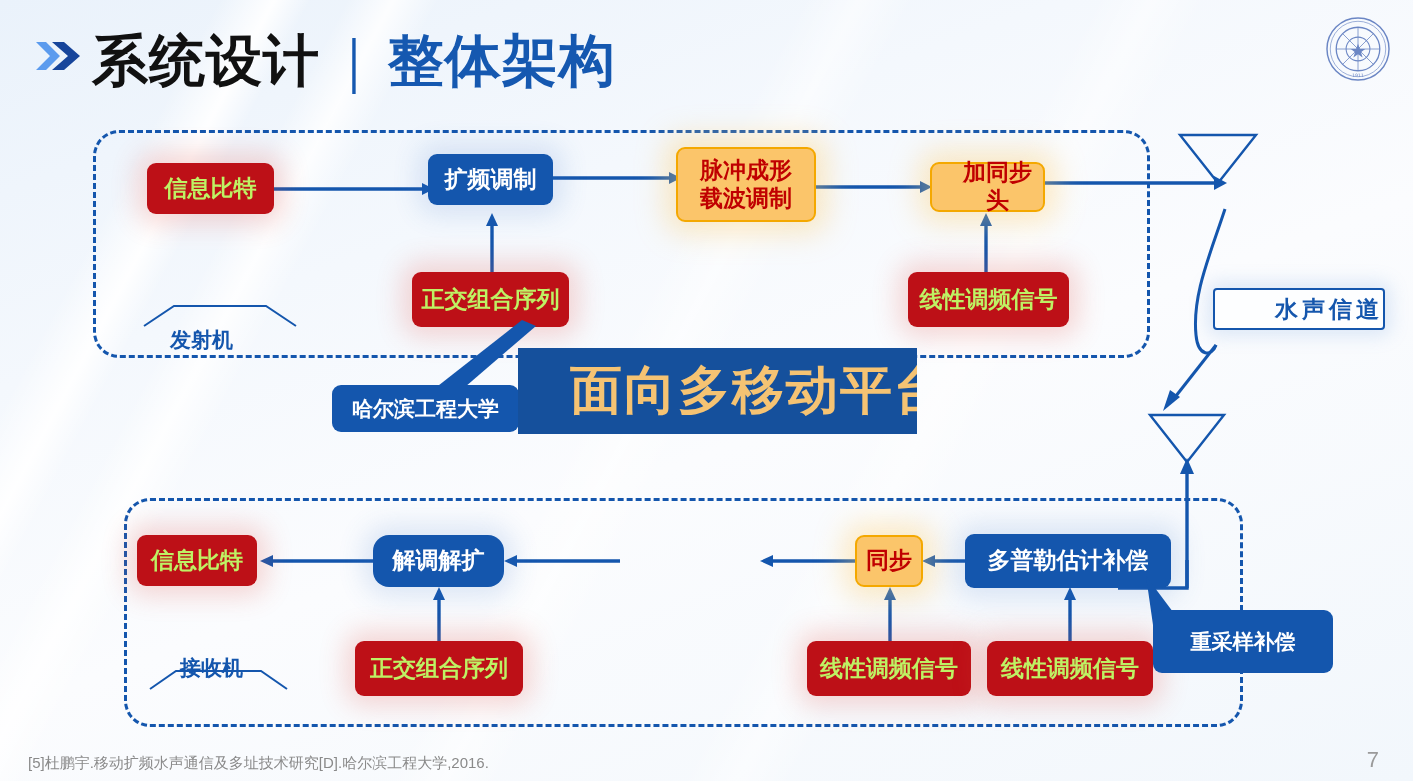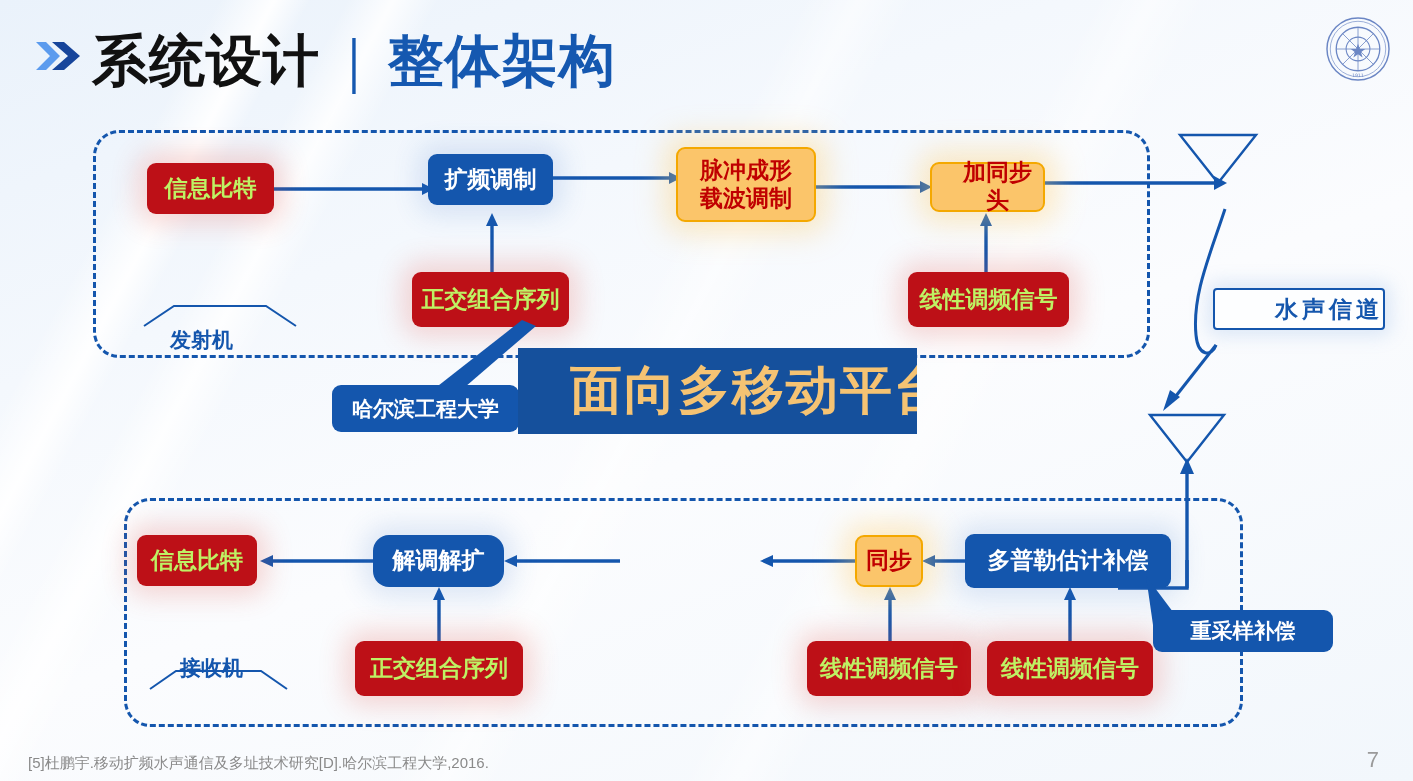--- a/index.html
+++ b/index.html
@@ -250,21 +250,21 @@
   </svg>
 
   <svg class="conn" style="left:400px; top:320px; width:140px; height:100px; z-index:11;" viewBox="0 0 140 100">
     <polygon points="122,0 136,6 36,92 20,80" fill="#1456ad"></polygon>
   </svg>
   <div class="callout" style="left:332px; top:385px; width:187px; height:47px; font-size:21px;">哈尔滨工程大学</div>
 
   <svg class="conn" style="left:1140px; top:576px; width:120px; height:60px; z-index:11;" viewBox="0 0 120 60">
     <polygon points="6,0 36,40 100,36 100,56 14,56" fill="#1456ad"></polygon>
   </svg>
-  <div class="callout" style="left:1153px; top:610px; width:180px; height:42px; font-size:21px;">重采样补偿</div>
+  <div class="callout" style="left:1153px; top:610px; width:180px; height:63px; font-size:21px;">重采样补偿</div>
 
   <div id="banner">
     <span id="banner-text">面向多移动平台</span>
   </div>
 
   <div id="citation">[5]杜鹏宇.移动扩频水声通信及多址技术研究[D].哈尔滨工程大学,2016.</div>
   <div id="page-number">7</div>
 
 </div>
 

